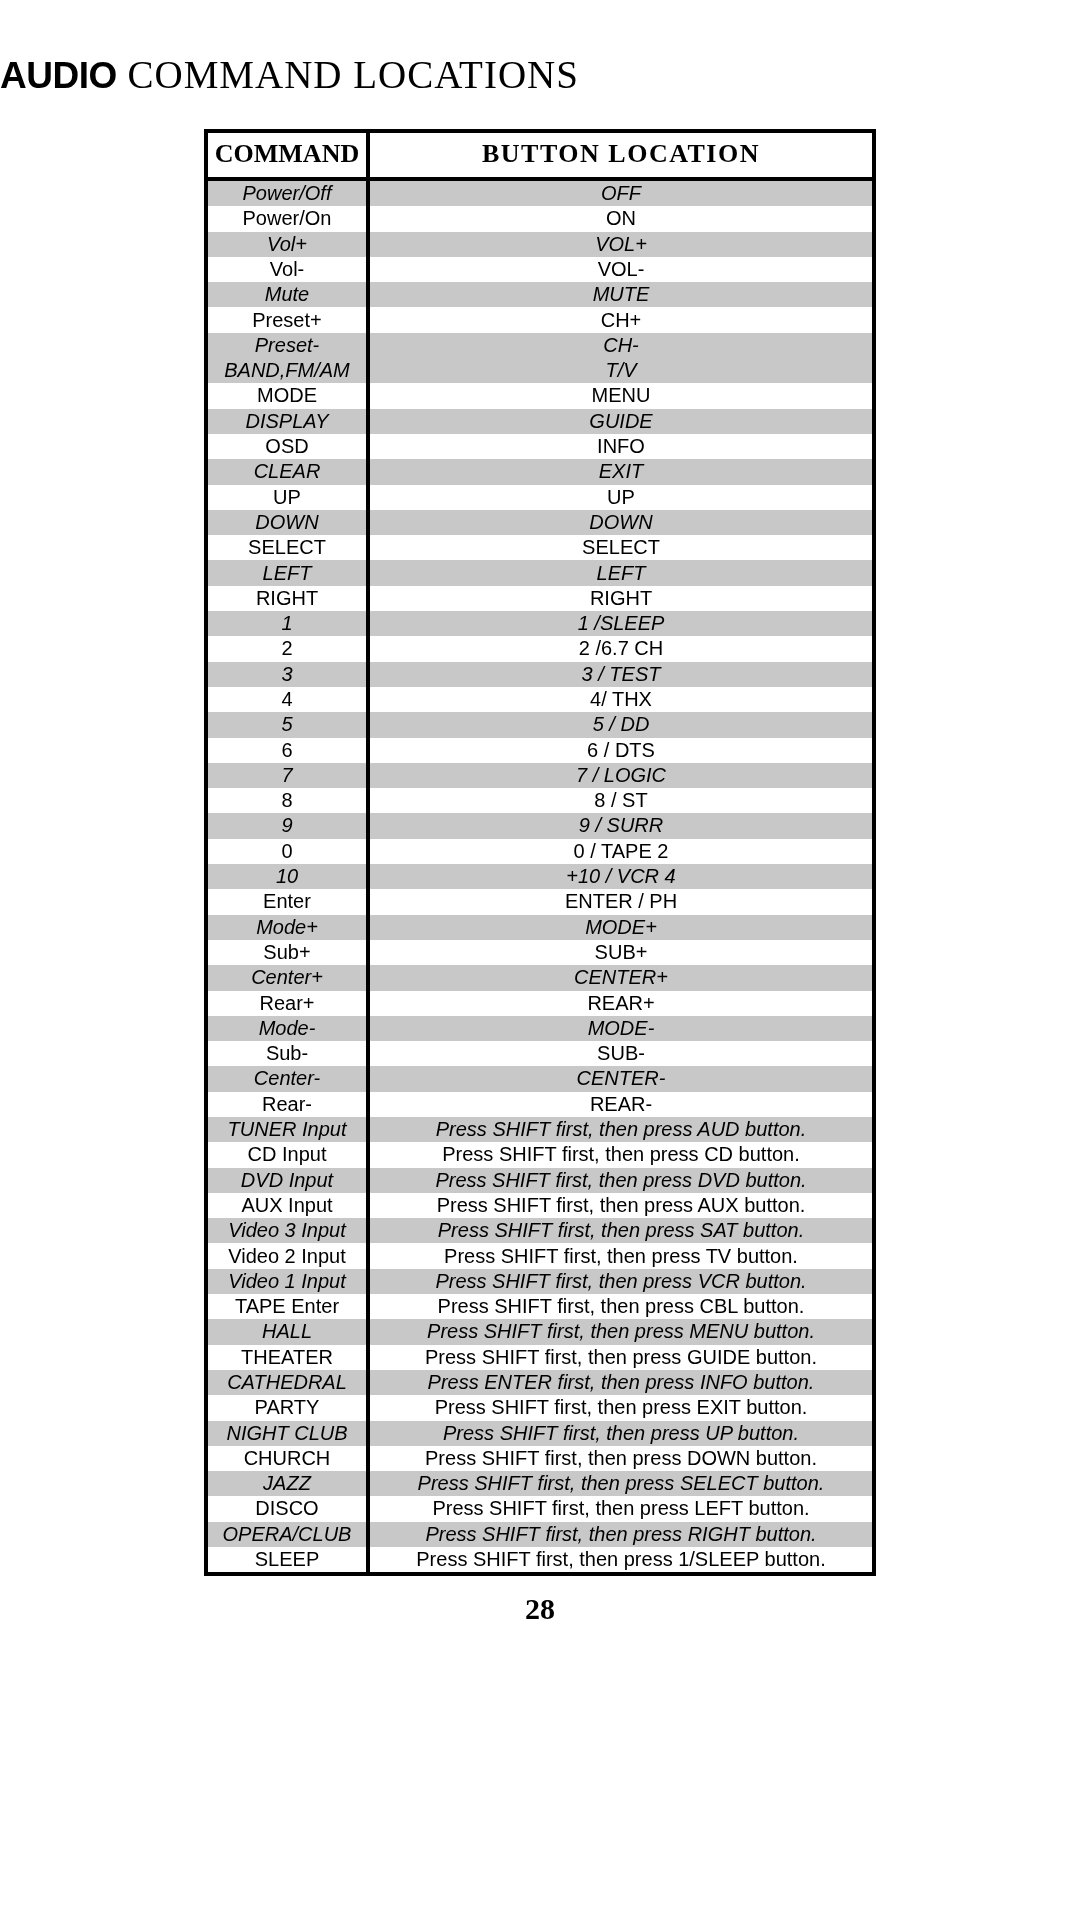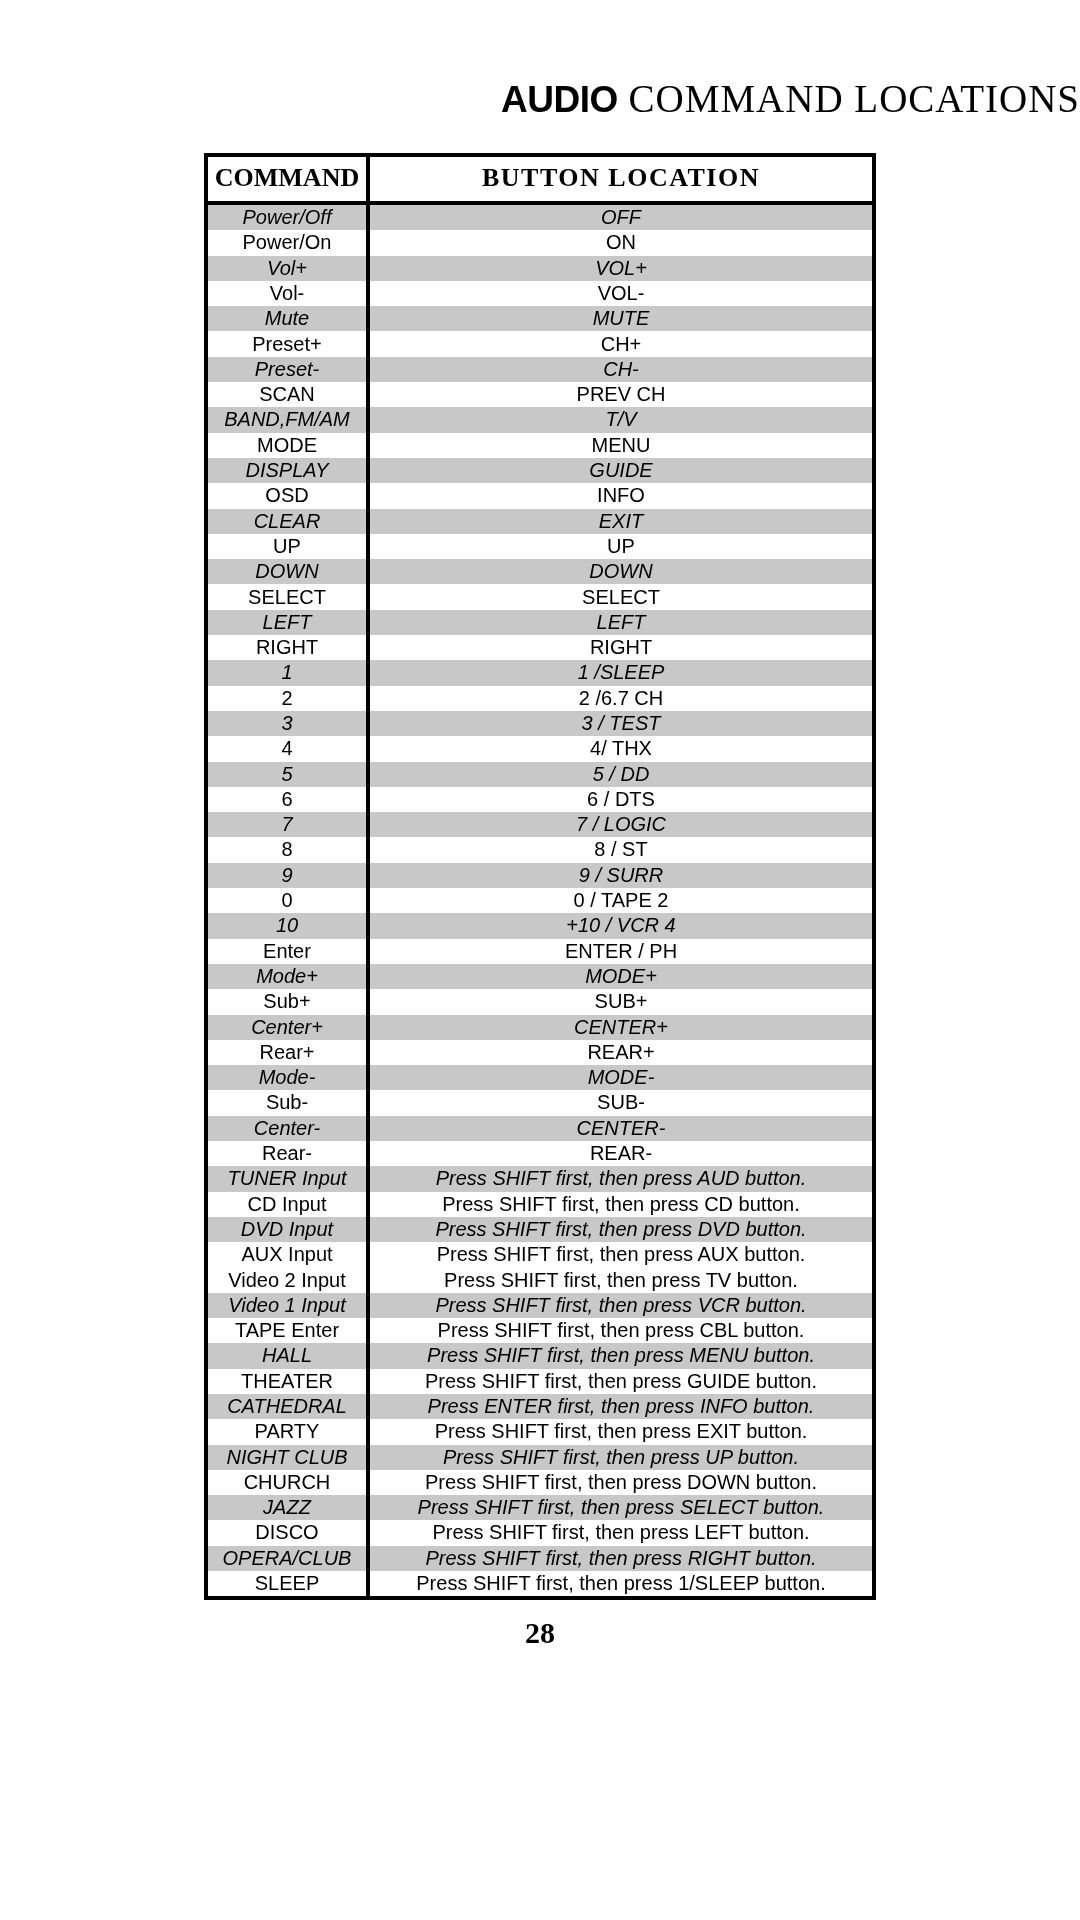--- a/index.html
+++ b/index.html
@@ -15,26 +15,26 @@
     color: #000000;
     overflow: hidden;
   }
   .page {
     position: relative;
     width: 1080px;
     height: 1920px;
     box-sizing: border-box;
   }
   .page-title {
-    text-align: right;
+    text-align: left;
     font-family: "Liberation Serif", serif;
     font-size: 38px;
     letter-spacing: 0.5px;
     margin: 0;
-    padding-top: 76px;
+    padding-top: 52px;
     font-weight: normal;
     white-space: nowrap;
   }
   .page-title .tl-bold {
     font-weight: bold;
     font-family: "Liberation Sans", sans-serif;
     font-size: 37px;
     letter-spacing: -0.5px;
   }
   .page-title .tl-rest {
@@ -145,24 +145,20 @@
             <td class="td-loc">MUTE</td>
           </tr>
           <tr class="plain">
             <td class="td-cmd">Preset+</td>
             <td class="td-loc">CH+</td>
           </tr>
           <tr class="shade">
             <td class="td-cmd">Preset-</td>
             <td class="td-loc">CH-</td>
           </tr>
-          <tr class="plain">
-            <td class="td-cmd">SCAN</td>
-            <td class="td-loc">PREV CH</td>
-          </tr>
           <tr class="shade">
             <td class="td-cmd">BAND,FM/AM</td>
             <td class="td-loc">T/V</td>
           </tr>
           <tr class="plain">
             <td class="td-cmd">MODE</td>
             <td class="td-loc">MENU</td>
           </tr>
           <tr class="shade">
             <td class="td-cmd">DISPLAY</td>
@@ -284,20 +280,24 @@
             <td class="td-cmd">CD Input</td>
             <td class="td-loc">Press SHIFT first, then press CD button.</td>
           </tr>
           <tr class="shade">
             <td class="td-cmd">DVD Input</td>
             <td class="td-loc">Press SHIFT first, then press DVD button.</td>
           </tr>
           <tr class="plain">
             <td class="td-cmd">AUX Input</td>
             <td class="td-loc">Press SHIFT first, then press AUX button.</td>
+          </tr>
+          <tr class="shade">
+            <td class="td-cmd">Video 3 Input</td>
+            <td class="td-loc">Press SHIFT first, then press SAT button.</td>
           </tr>
           <tr class="plain">
             <td class="td-cmd">Video 2 Input</td>
             <td class="td-loc">Press SHIFT first, then press TV button.</td>
           </tr>
           <tr class="shade">
             <td class="td-cmd">Video 1 Input</td>
             <td class="td-loc">Press SHIFT first, then press VCR button.</td>
           </tr>
           <tr class="plain">

